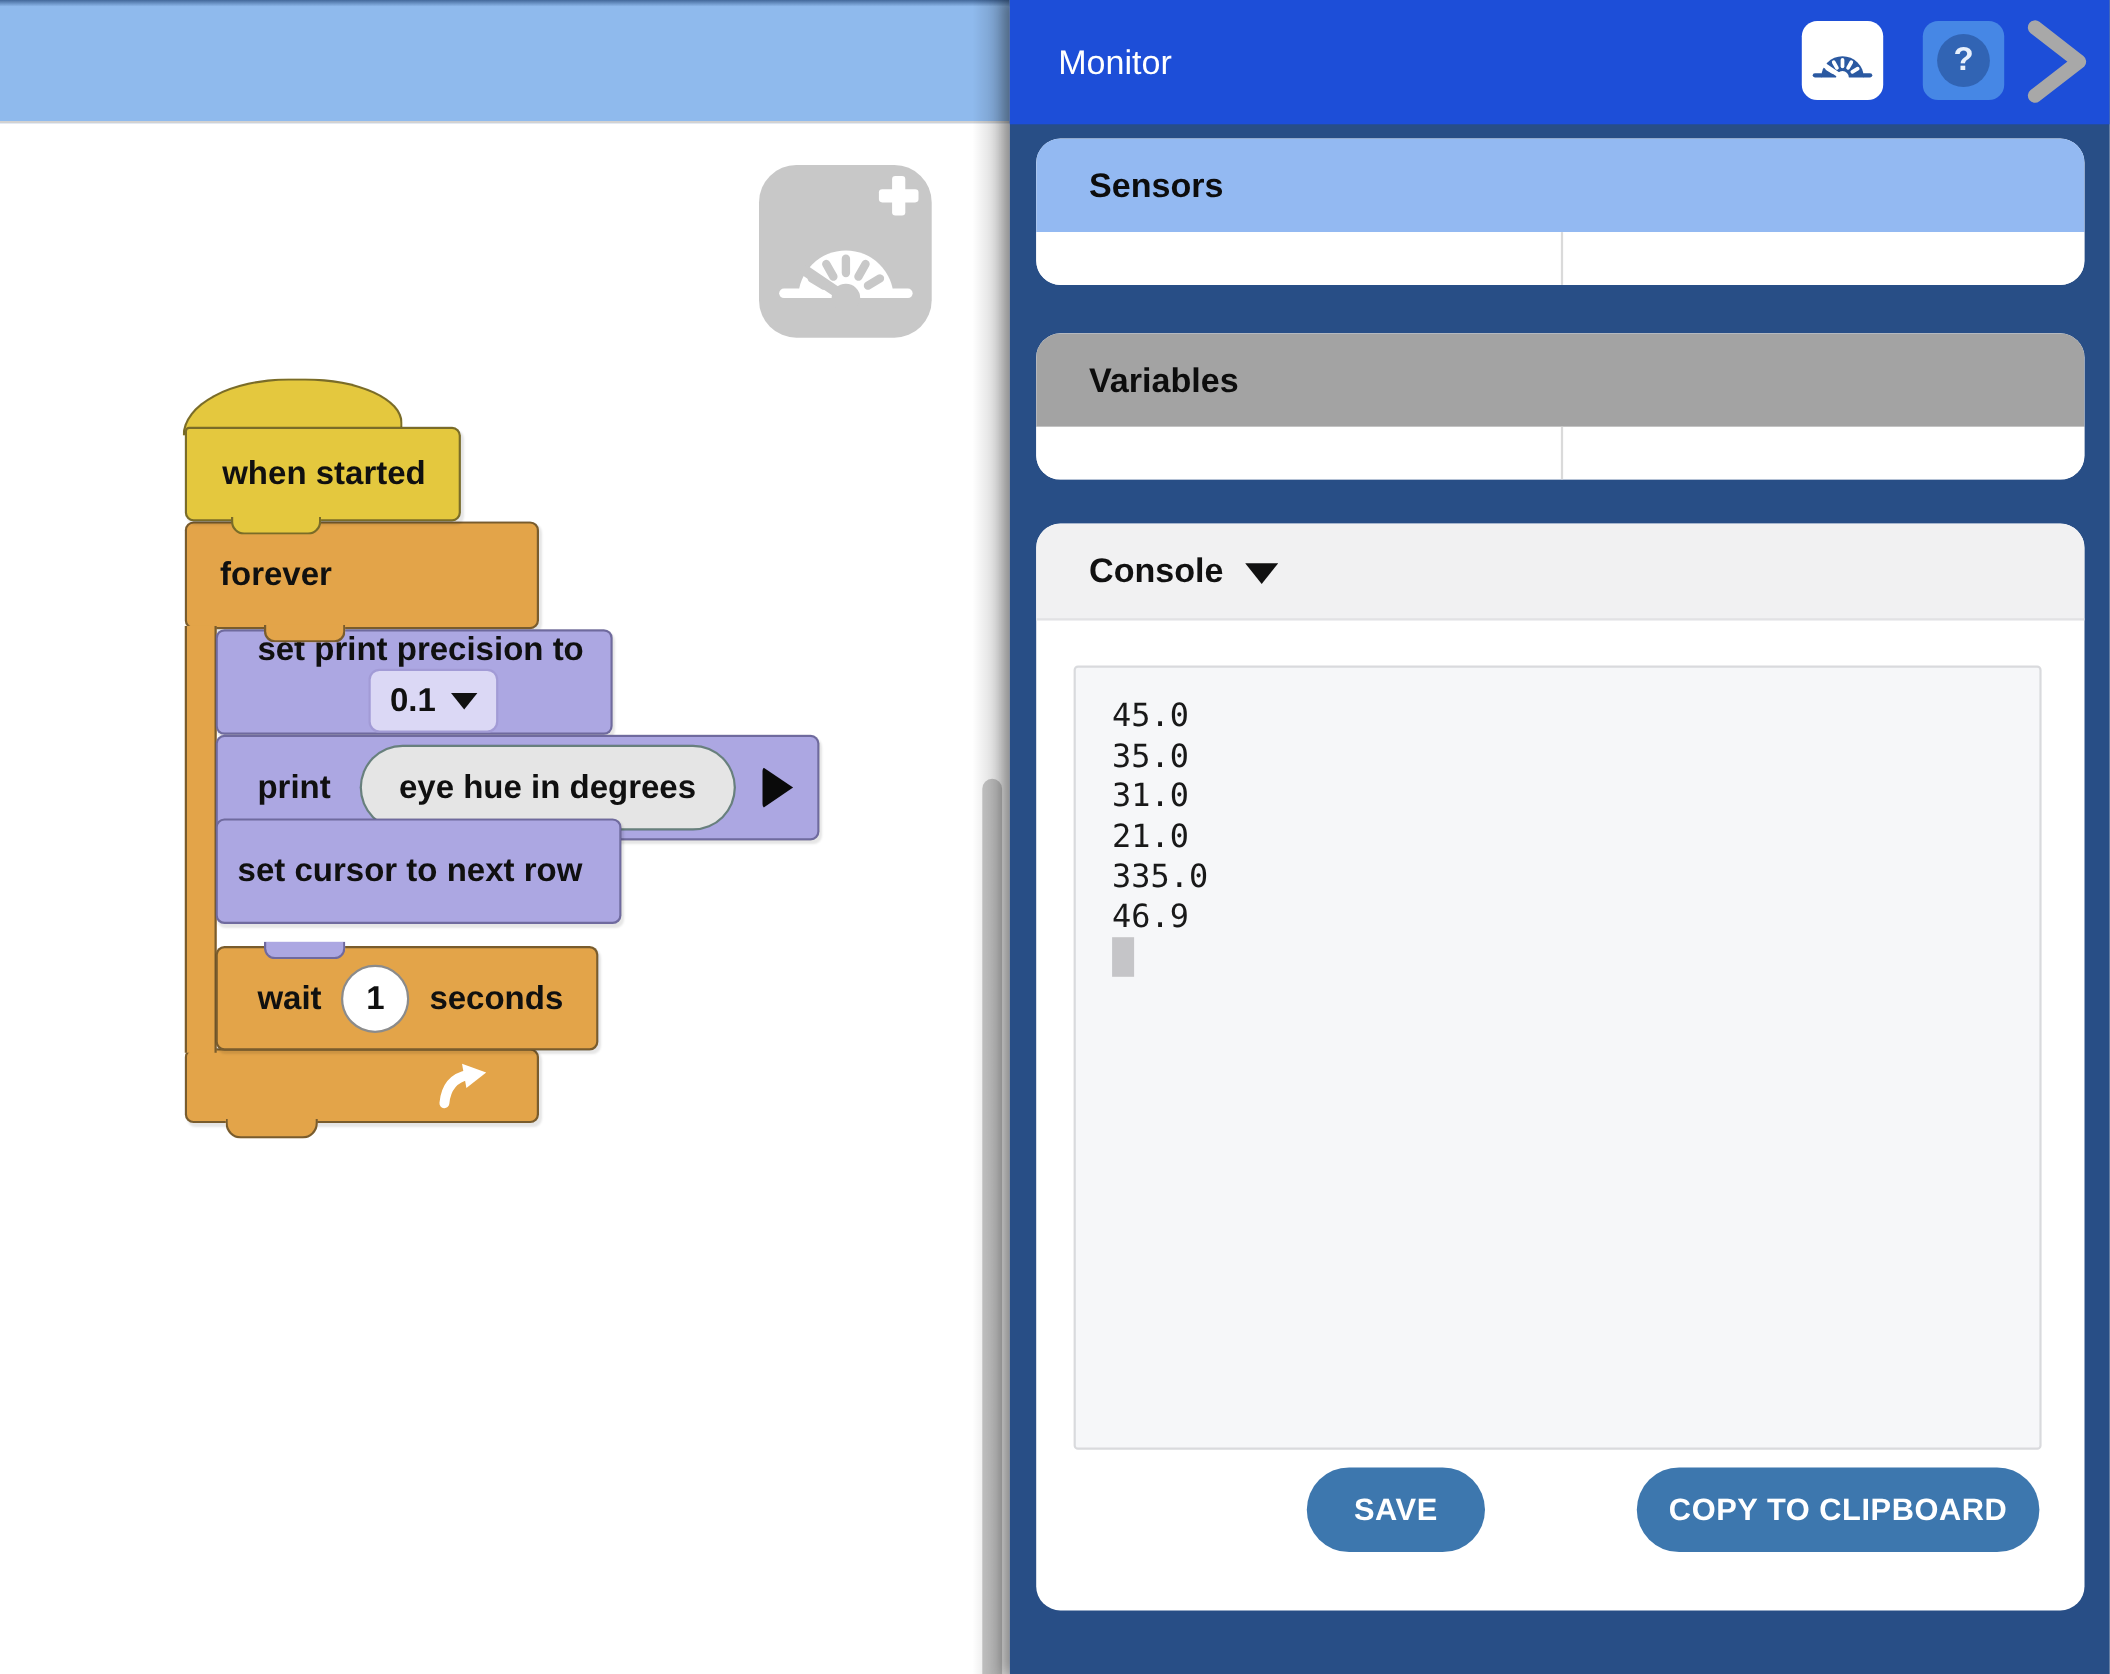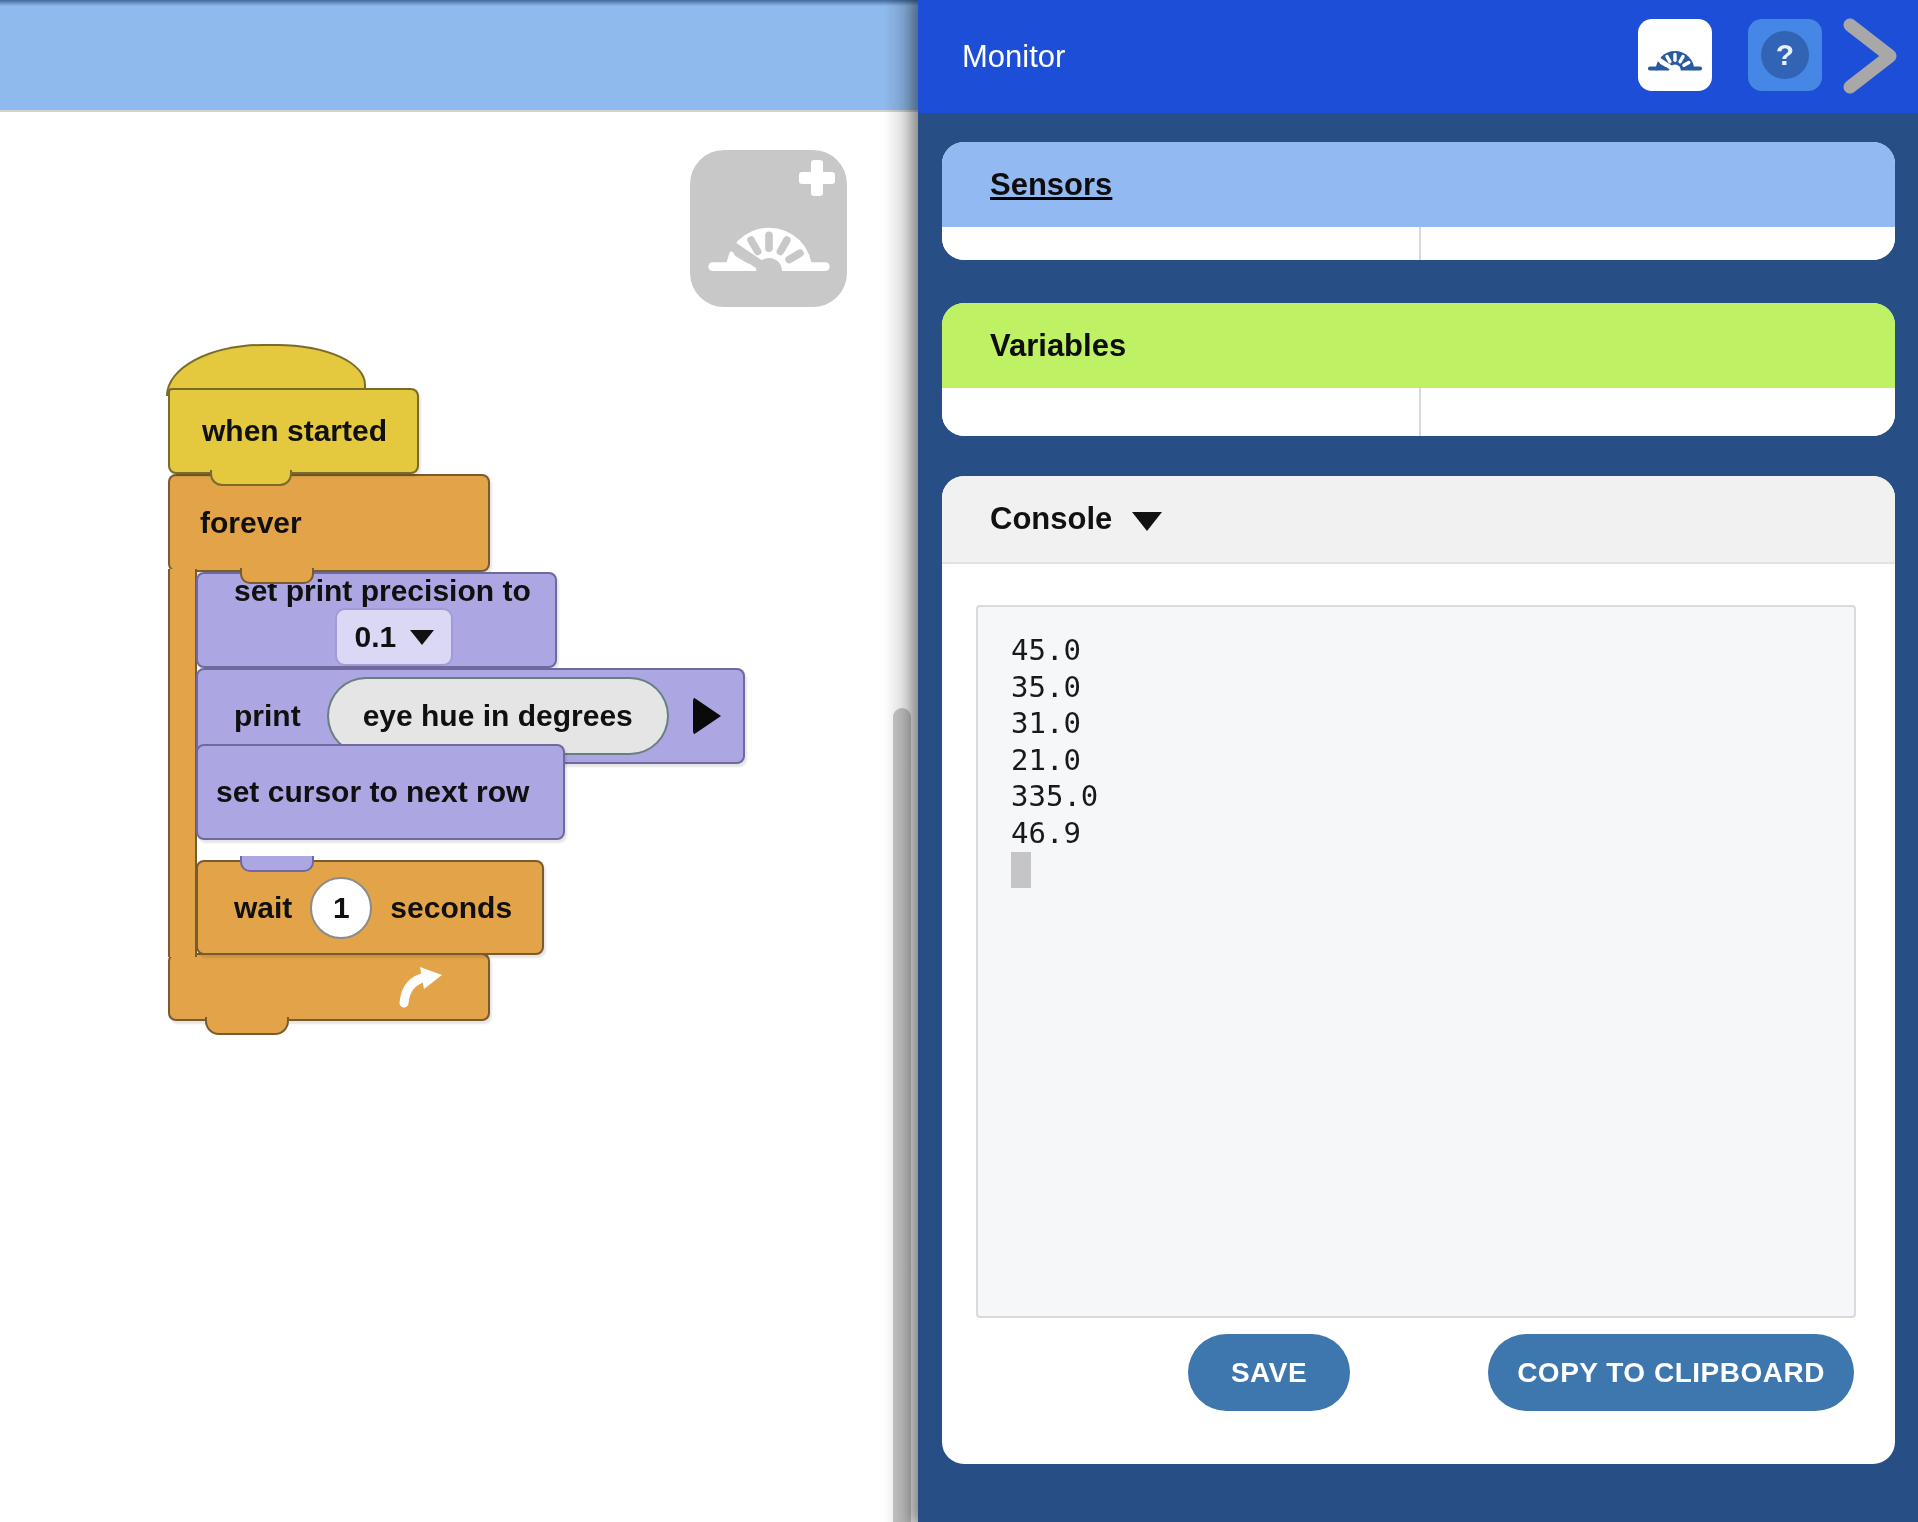--- a/index.html
+++ b/index.html
@@ -79,26 +79,26 @@
        color:#fff;font-size:31px;font-weight:500;}
   .hdr-btn{position:absolute;top:19px;width:74px;height:72px;border-radius:14px;}
   .hdr-gauge{left:720px;background:#fff;}
   .hdr-gauge svg{position:absolute;left:8px;top:12px;}
   .hdr-help{left:830px;background:#4687e5;display:flex;align-items:center;justify-content:center;}
   .help-circle{width:48px;height:48px;border-radius:50%;background:#3164b4;display:flex;align-items:center;
        justify-content:center;color:#e8f0fc;font-weight:bold;font-size:30px;}
   .hdr-chevron{position:absolute;left:922px;top:17px;width:62px;height:78px;}
 
   .card{position:absolute;left:24px;width:953px;background:#fff;border-radius:22px;overflow:hidden;}
-  .card-sensors{top:142px;height:118px;text-decoration:underline;}
+  .card-sensors{top:126px;height:133px;}
   .card-variables{top:303px;height:133px;}
   .card-head{height:85px;display:flex;align-items:center;padding-left:48px;
        font-size:31px;font-weight:bold;color:#0d0d0d;box-sizing:border-box;}
   .head-sensors{background:#93b9f2;}
-  .head-variables{background:#bef264;}
+  .head-variables{background:#a3a3a3;}
   .card-body{position:relative;height:48px;background:#fff;}
   .col-divider{position:absolute;left:50%;top:0;width:2px;height:100%;background:#dadada;}
 
   .card-console{top:476px;height:988px;}
   .console-head{height:88px;background:#f1f1f2;border-bottom:2px solid #e2e2e4;display:flex;
        align-items:center;padding-left:48px;gap:20px;font-size:31px;font-weight:bold;color:#111;box-sizing:border-box;}
   .collapse-triangle-icon{width:0;height:0;border-left:15px solid transparent;border-right:15px solid transparent;
        border-top:19px solid #111;margin-top:4px;}
   .console-box{position:absolute;left:34px;top:129px;width:880px;height:713px;background:#f6f7f9;
        border:2px solid #d9dadd;border-radius:4px;box-sizing:border-box;

